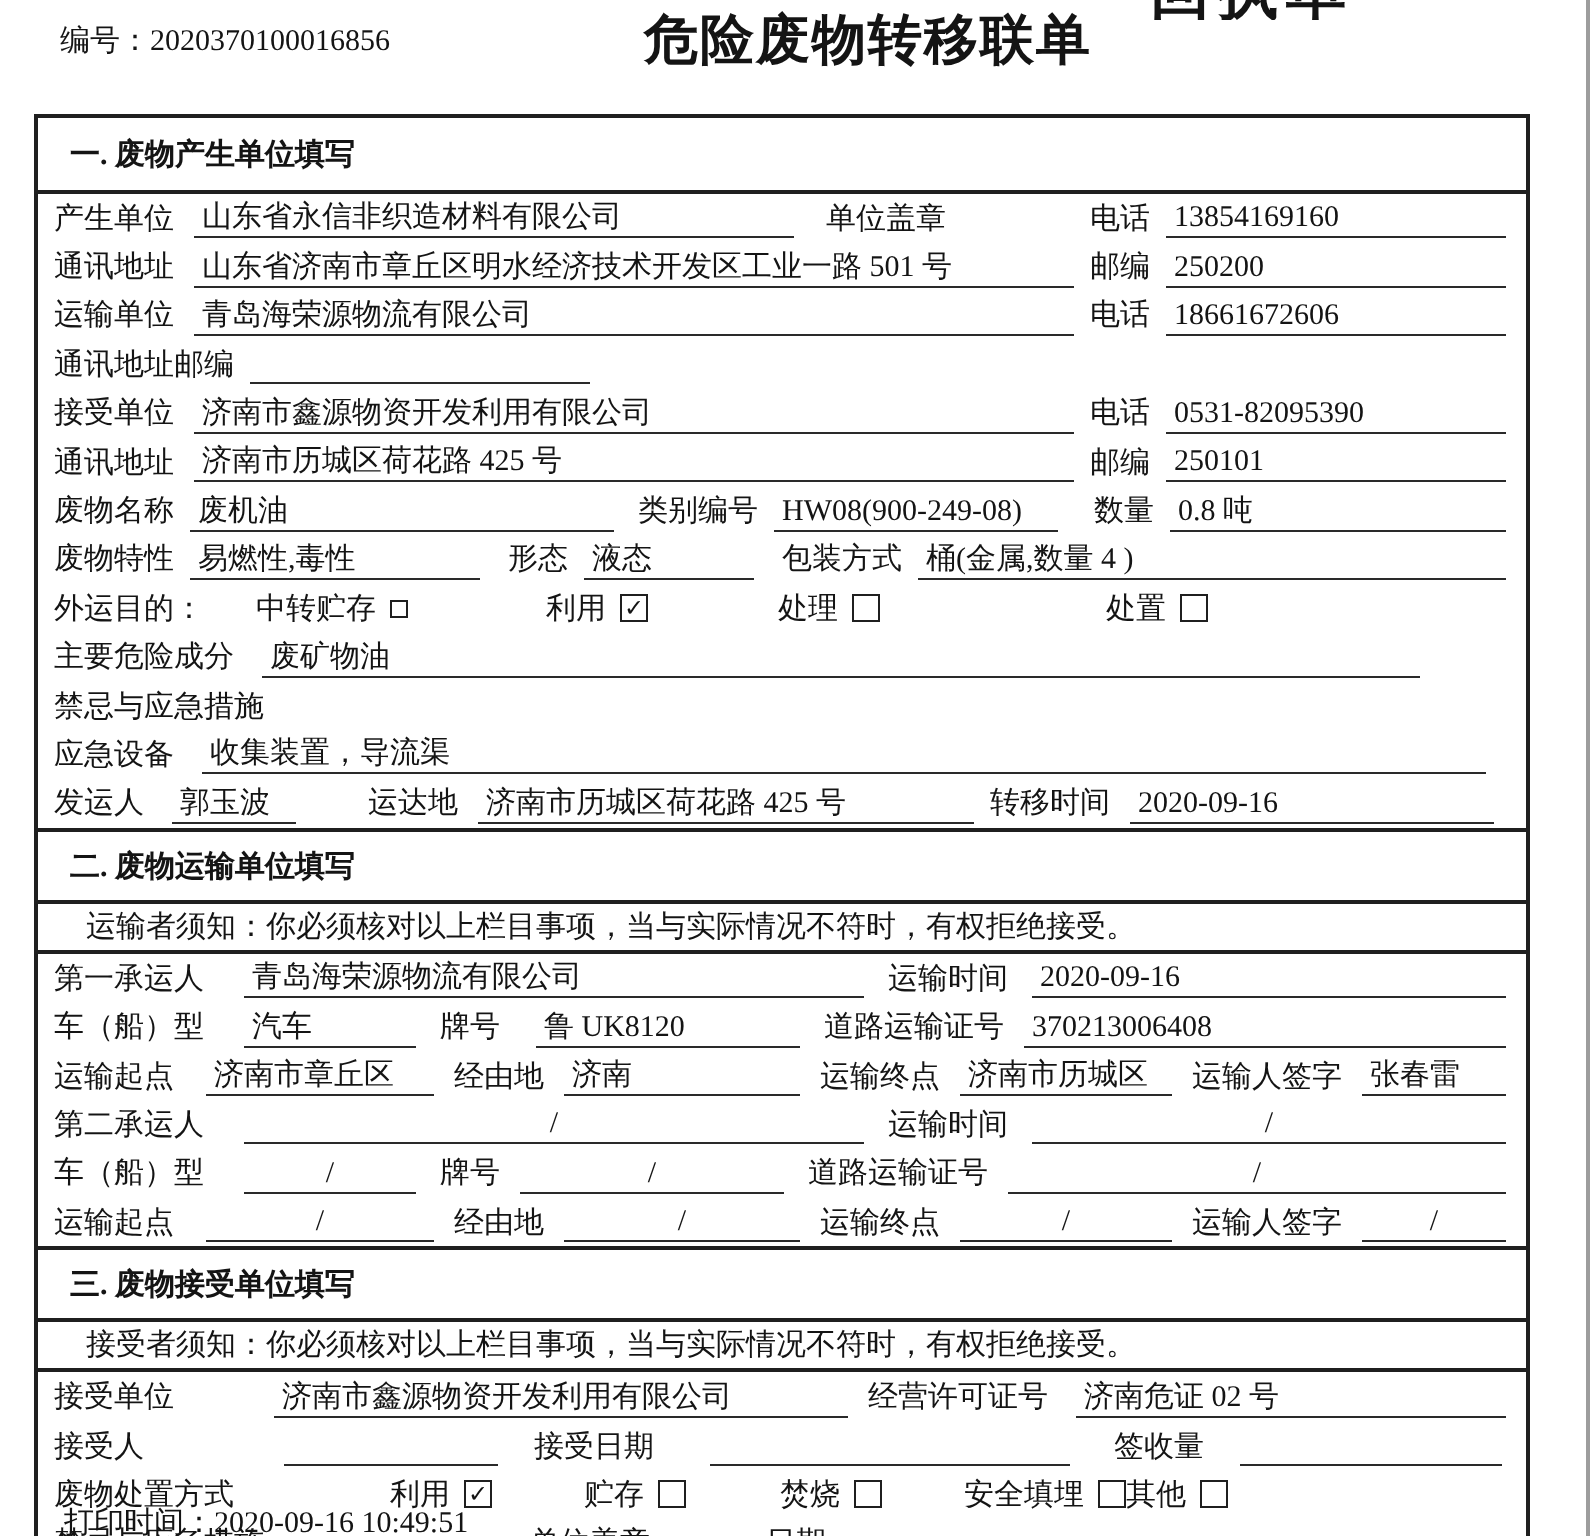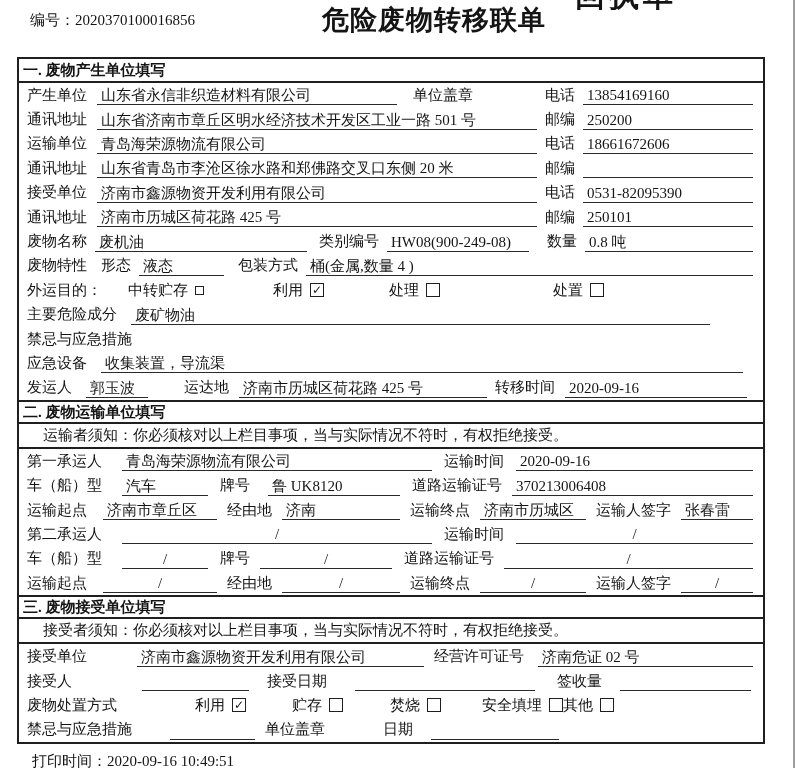--- a/index.html
+++ b/index.html
@@ -27,22 +27,22 @@
   .stamp-clip span {
     display: block; margin-top: -24px;
     font-size: 30px; font-weight: bold; letter-spacing: 4px; white-space: nowrap;
   }
   .form {
     position: absolute; left: 17px; top: 57px; width: 748px;
     border: 2px solid #1f1f1f;
     background: #fff;
   }
   .sec-h {
-    height: 24px; display: flex; align-items: center;
-    padding: 0 4px; font-size: 15px; font-weight: bold;
+    height: 38px; display: flex; align-items: center;
+    padding: 0 16px; font-size: 15px; font-weight: bold;
     border-bottom: 2px solid #1f1f1f; white-space: nowrap;
   }
   .sec-h.bt { border-top: 2px solid #1f1f1f; }
   .notice-row {
     height: 25px; display: flex; align-items: center;
     padding: 0 24px; font-size: 15px;
     border-bottom: 2px solid #1f1f1f; white-space: nowrap;
   }
   .t-row {
     height: 24.4px; display: flex; align-items: center;
@@ -101,21 +101,20 @@
         <span class="val" style="width: 170px; margin-left: 8px; margin-right: 2px;">250200</span>
       </div>
       <div class="t-row">
         <span class="lbl">运输单位</span>
         <span class="val grow" style="margin-left: 10px; margin-right: 8px;">青岛海荣源物流有限公司</span>
         <span class="lbl">电话</span>
         <span class="val" style="width: 170px; margin-left: 8px; margin-right: 2px;">18661672606</span>
       </div>
       <div class="t-row">
         <span class="lbl">通讯地址</span>
-        <span class="val grow" style="margin-left: 10px; margin-right: 8px;">山东省青岛市李沧区徐水路和郑佛路交叉口东侧 20 米</span>
         <span class="lbl">邮编</span>
         <span class="val" style="width: 170px; margin-left: 8px; margin-right: 2px;"></span>
       </div>
       <div class="t-row">
         <span class="lbl">接受单位</span>
         <span class="val grow" style="margin-left: 10px; margin-right: 8px;">济南市鑫源物资开发利用有限公司</span>
         <span class="lbl">电话</span>
         <span class="val" style="width: 170px; margin-left: 8px; margin-right: 2px;">0531-82095390</span>
       </div>
       <div class="t-row">
@@ -127,20 +126,21 @@
       <div class="t-row">
         <span class="lbl">废物名称</span>
         <span class="val" style="width: 212px; margin-left: 8px;">废机油</span>
         <span class="lbl" style="margin-left: 12px;">类别编号</span>
         <span class="val" style="width: 142px; margin-left: 8px;">HW08(900-249-08)</span>
         <span class="lbl" style="margin-left: 18px;">数量</span>
         <span class="val grow" style="margin-left: 8px; margin-right: 2px;">0.8 吨</span>
       </div>
       <div class="t-row">
         <span class="lbl">废物特性</span>
+        <span class="val" style="width: 145px; margin-left: 8px;">易燃性,毒性</span>
         <span class="lbl" style="margin-left: 14px;">形态</span>
         <span class="val" style="width: 85px; margin-left: 8px;">液态</span>
         <span class="lbl" style="margin-left: 14px;">包装方式</span>
         <span class="val grow" style="margin-left: 8px; margin-right: 2px;">桶(金属,数量 4 )</span>
       </div>
       <div class="t-row">
         <span class="lbl">外运目的：</span>
         <span class="chk" style="margin-left: 26px;">
           <span class="txt">中转贮存</span>
           <span class="box small"></span>

